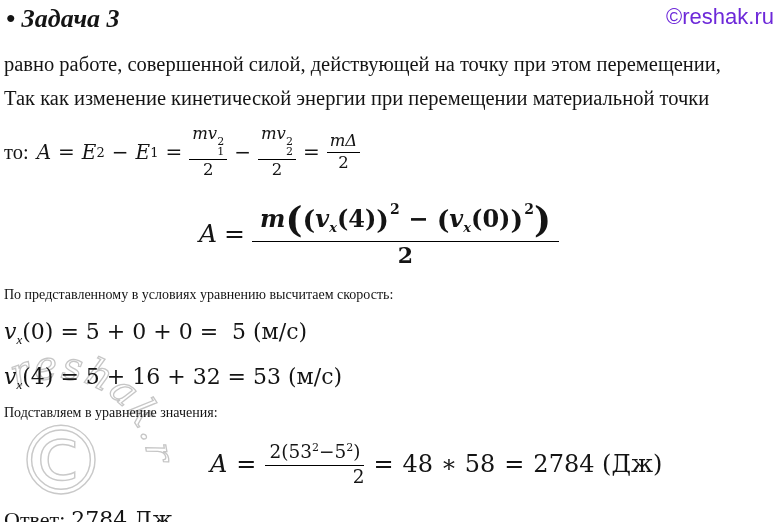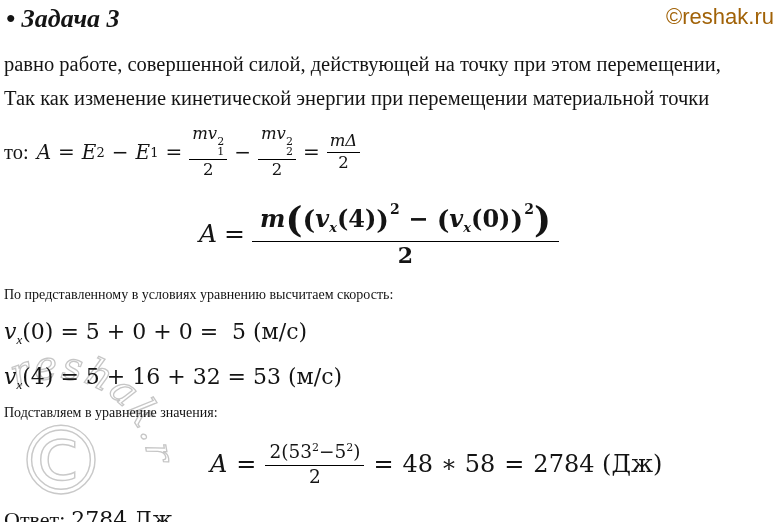--- a/index.html
+++ b/index.html
@@ -8,21 +8,21 @@
     width:780px;height:522px;
     background:#ffffff;
     overflow:hidden;
     font-family:"Liberation Serif", serif;
     color:#141414;
   }
   .content{position:relative;z-index:1;padding:4px 6px 0 4px;}
   
   .hdr{display:flex;justify-content:space-between;align-items:flex-start;}
   .title{font-style:italic;font-weight:bold;font-size:26px;padding-left:2px;}
-  .brand{font-family:"Liberation Sans", sans-serif;font-size:22px;color:#a16207;}
+  .brand{font-family:"Liberation Sans", sans-serif;font-size:22px;color:#6d28d9;}
   
   .para{margin-top:13px;font-size:20.5px;line-height:34px;white-space:nowrap;}
   
   .it{font-family:"DejaVu Serif", serif;font-style:italic;}
   .mt{font-family:"DejaVu Serif", serif;font-style:normal;}
   .pre{white-space:pre;}
   .frac{display:inline-block;vertical-align:middle;text-align:center;}
   .frac .bar{display:block;border-bottom:1.5px solid #000;padding:0 3px 2px 3px;line-height:1.15;}
   .frac .den{display:block;padding-top:1px;line-height:1.1;}
   .ss{display:inline-flex;flex-direction:column;align-items:flex-start;font-size:11px;line-height:10px;vertical-align:-6px;font-style:normal;font-family:"DejaVu Serif", serif;}
@@ -41,21 +41,21 @@
   .p-in{font-size:112%;line-height:1;vertical-align:-2px;font-style:normal;}
   .dsup{font-size:14px;vertical-align:13px;margin-left:1px;}
   .dsub{font-size:13px;vertical-align:-5px;}
   
   .tline{margin-top:12px;font-size:14px;white-space:nowrap;}
   
   .vline{margin-top:16px;font-size:22px;}
   .vline .vsub{font-size:13px;vertical-align:-5px;font-style:italic;}
   
   .eqrow3{margin-top:14px;margin-left:206px;font-size:24px;display:flex;align-items:center;height:58px;}
-  .eqrow3 .frac{font-size:18.5px;}
+  .eqrow3 .frac{font-size:18.5px;text-align:right;}
   .eqrow3 .bar{padding:0 4px 2px 4px;}
   .eqrow3 .fsup{font-size:11px;vertical-align:7px;}
   .eqrow3 .op{margin:0 9px;}
   
   .answer{margin-top:14px;font-size:22px;}
   .answer .val{margin-left:6px;}
   
   .wm{position:absolute;left:2px;top:336px;z-index:0;}
   .wm-arc{fill:#ffffff;stroke:#c6c6c6;stroke-width:1.3px;font-family:"DejaVu Serif", serif;font-style:italic;font-size:39px;letter-spacing:2px;}
   .wm-c{fill:#ffffff;stroke:#c9c9c9;stroke-width:1.4px;font-family:"DejaVu Sans", sans-serif;font-size:94px;}

